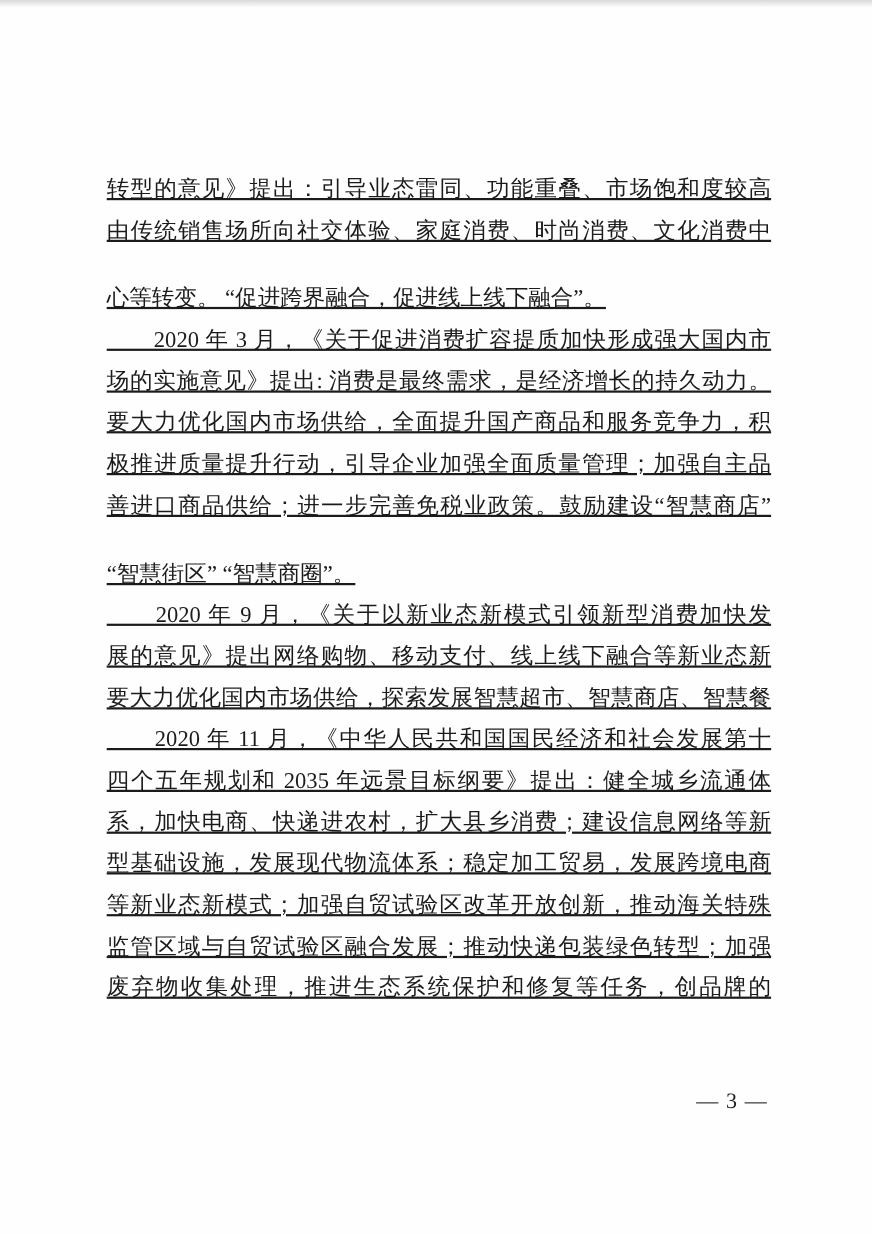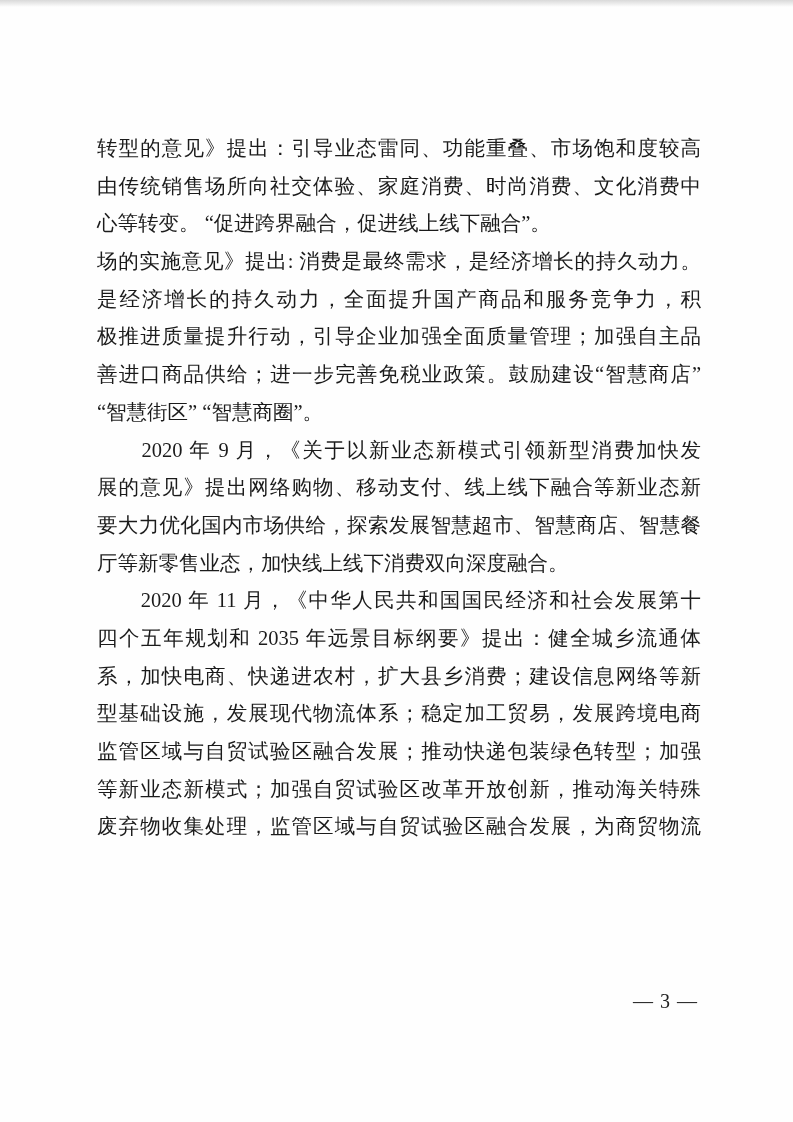--- a/index.html
+++ b/index.html
@@ -16,35 +16,37 @@
   }
   .scan-edge {
     position: absolute;
     top: 0; left: 0; right: 0;
     height: 7px;
     background: linear-gradient(to bottom, rgba(120,120,120,0.28), rgba(120,120,120,0));
   }
   .doc-body {
     position: absolute;
     left: 97px;
-    top: 130px;
+    top: 154px;
     width: 604px;
+    text-decoration: underline;
   }
   .text-line {
     height: 37.7px;
     line-height: 37.7px;
     font-size: 20.5px;
     white-space: pre;
     text-align: justify;
     text-align-last: justify;
     -moz-text-align-last: justify;
     overflow: visible;
   }
   .text-line.para-end {
     text-align-last: left;
+    margin-top: 24px;
     -moz-text-align-last: left;
   }
   .page-footer {
     position: absolute;
     right: 95px;
     top: 988px;
     font-size: 20px;
     line-height: 26px;
     letter-spacing: 1px;
     color: #222;
@@ -55,36 +57,36 @@
 
 <div class="page">
   <div class="scan-edge"></div>
   <div class="doc-body" id="doc-body">
       <div>
         <div class="text-line">转型的意见》提出：引导业态雷同、功能重叠、市场饱和度较高</div>
         <div class="text-line">由传统销售场所向社交体验、家庭消费、时尚消费、文化消费中</div>
         <div class="text-line para-end">心等转变。 “促进跨界融合，促进线上线下融合”。</div>
       </div>
       <div>
+        <div class="text-line">　　2020 年 3 月，《关于促进消费扩容提质加快形成强大国内市</div>
         <div class="text-line">场的实施意见》提出: 消费是最终需求，是经济增长的持久动力。</div>
-        <div class="text-line">是经济增长的持久动力，全面提升国产商品和服务竞争力，积</div>
+        <div class="text-line">要大力优化国内市场供给，全面提升国产商品和服务竞争力，积</div>
         <div class="text-line">极推进质量提升行动，引导企业加强全面质量管理；加强自主品</div>
         <div class="text-line">善进口商品供给；进一步完善免税业政策。鼓励建设“智慧商店”</div>
         <div class="text-line para-end">“智慧街区” “智慧商圈”。</div>
       </div>
       <div>
         <div class="text-line">　　2020 年 9 月，《关于以新业态新模式引领新型消费加快发</div>
         <div class="text-line">展的意见》提出网络购物、移动支付、线上线下融合等新业态新</div>
         <div class="text-line">要大力优化国内市场供给，探索发展智慧超市、智慧商店、智慧餐</div>
-        <div class="text-line para-end">厅等新零售业态，加快线上线下消费双向深度融合。</div>
       </div>
       <div>
         <div class="text-line">　　2020 年 11 月，《中华人民共和国国民经济和社会发展第十</div>
         <div class="text-line">四个五年规划和 2035 年远景目标纲要》提出：健全城乡流通体</div>
         <div class="text-line">系，加快电商、快递进农村，扩大县乡消费；建设信息网络等新</div>
         <div class="text-line">型基础设施，发展现代物流体系；稳定加工贸易，发展跨境电商</div>
+        <div class="text-line">等新业态新模式；加强自贸试验区改革开放创新，推动海关特殊</div>
         <div class="text-line">监管区域与自贸试验区融合发展；推动快递包装绿色转型；加强</div>
-        <div class="text-line">等新业态新模式；加强自贸试验区改革开放创新，推动海关特殊</div>
-        <div class="text-line">废弃物收集处理，监管区域与自贸试验区融合发展，为商贸物流</div>
+        <div class="text-line">废弃物收集处理，推进生态系统保护和修复等任务，创品牌的</div>
       </div>
     </div>
   <div class="page-footer">— 3 —</div>
 </div>
 
 </body></html>

